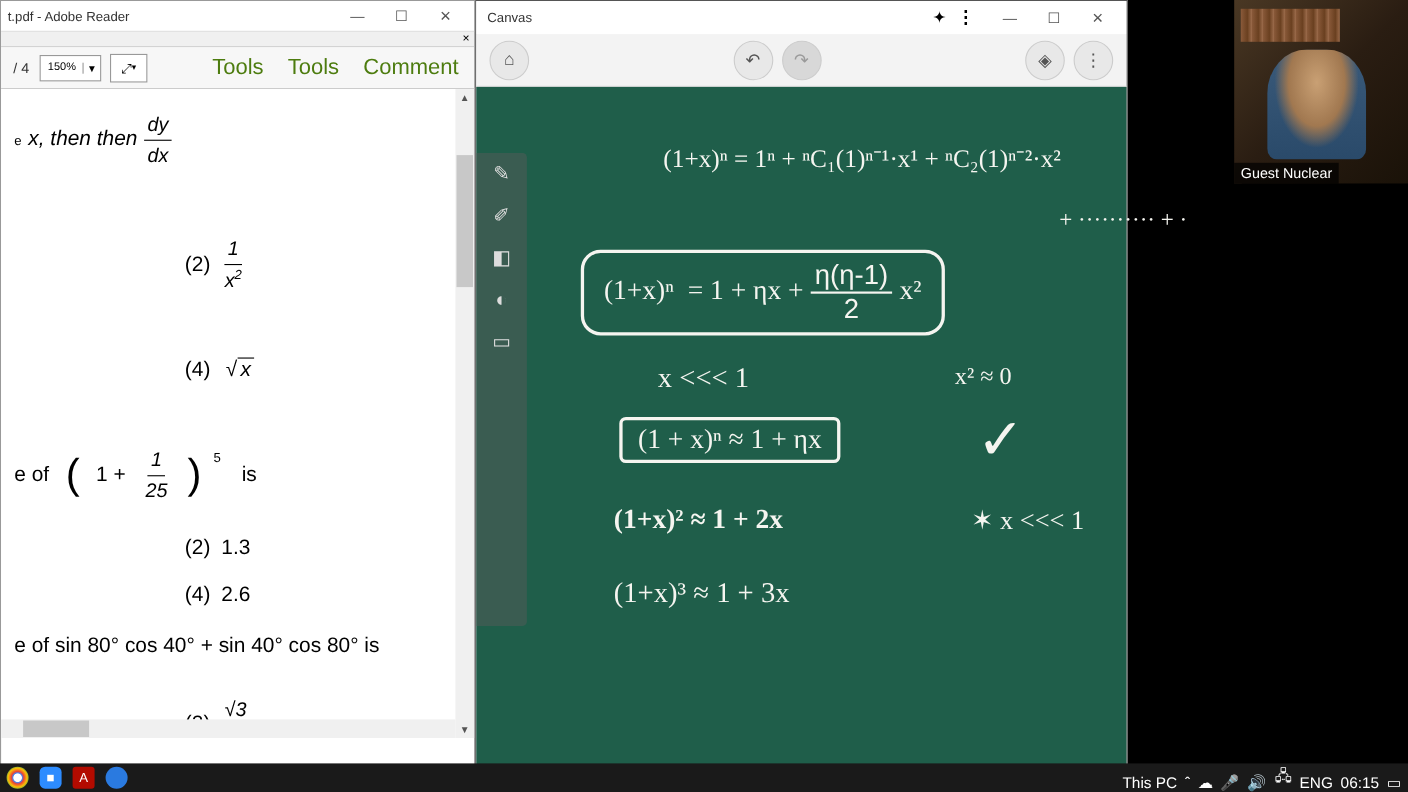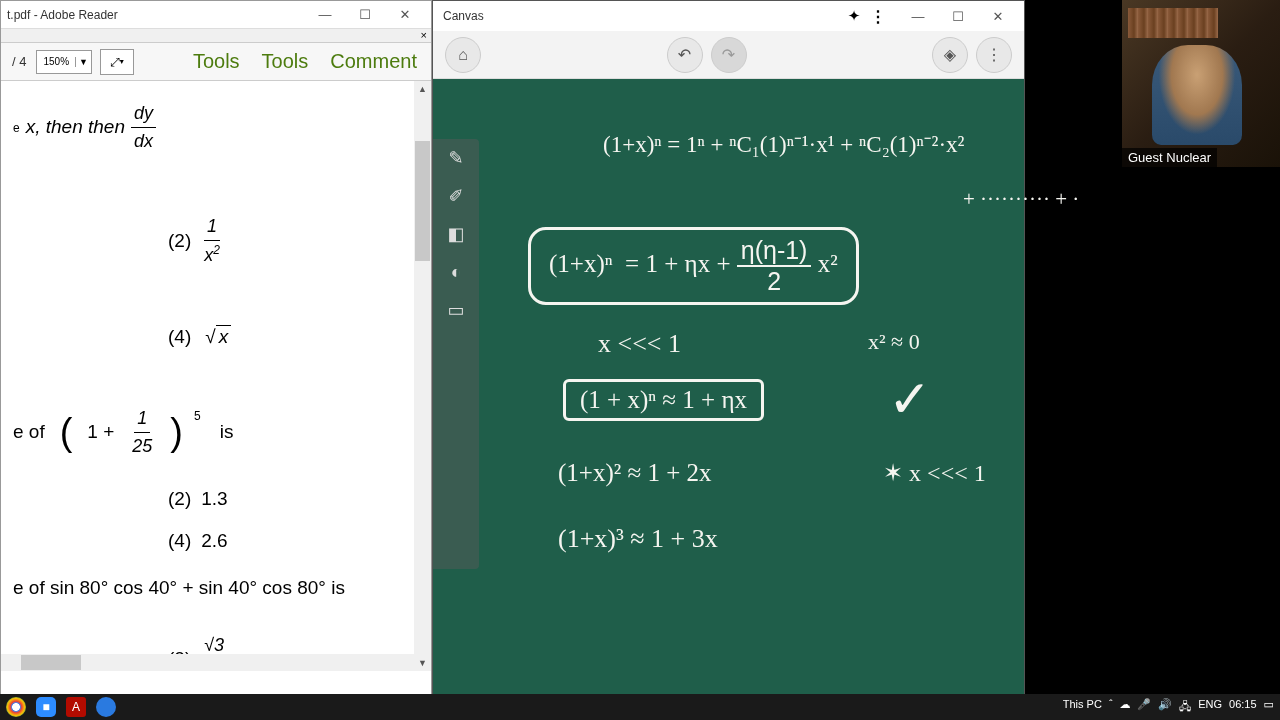--- a/index.html
+++ b/index.html
@@ -70,21 +70,21 @@
 .black-strip { position: absolute; right: 0; top: 167px; width: 151px; height: 553px; background: #000; }
 
 
 .taskbar { position: absolute; bottom: 0; left: 0; width: 1280px; height: 26px; background: #1a1a1a; display: flex; align-items: center; padding: 0 6px; gap: 10px; z-index: 100; }
 .taskbar .ico { width: 20px; height: 20px; border-radius: 3px; display: flex; align-items: center; justify-content: center; font-size: 12px; color: #fff; }
 .taskbar .ico.chrome { background: radial-gradient(circle,#fff 25%,#4285f4 30%,#ea4335 40%,#fbbc05 60%,#34a853 80%); border-radius: 50%; }
 .taskbar .ico.zoom { background: #2d8cff; border-radius: 5px; }
 .taskbar .ico.pdf { background: #b30b00; }
 .taskbar .ico.globe { background: #2a7ae0; border-radius: 50%; }
 .taskbar .spacer { flex: 1; }
-.taskbar .tray { display: flex; align-items: flex-start; gap: 7px; color: #fff; font-size: 11px; }
+.taskbar .tray { display: flex; align-items: flex-end; gap: 7px; color: #fff; font-size: 14px; }
 .taskbar .tray span { white-space: nowrap; }
 </style>
 </head>
 <body>
 
 <div class="adobe-window">
   <div class="adobe-titlebar">
     <span class="title">t.pdf - Adobe Reader</span>
     <div class="win-btn">—</div>
     <div class="win-btn">☐</div>
@@ -203,21 +203,21 @@
     <div class="chalk chalk-box" style="top:148px; left:95px; font-size:25px;">
       (1+x)ⁿ &nbsp;= 1 + ηx + <span style="display:inline-block;vertical-align:middle;"><span style="display:block;border-bottom:2px solid #f5f5f0;padding:0 4px;">η(η-1)</span><span style="display:block;text-align:center;">2</span></span> x²
     </div>
 
     <div class="chalk" style="top:250px; left:165px; font-size:26px;">x &lt;&lt;&lt; 1</div>
     <div class="chalk" style="top:250px; left:435px; font-size:22px;text-align:right;">x² ≈ 0</div>
 
     <div class="chalk chalk-box2" style="top:300px; left:130px; font-size:25px;">(1 + x)ⁿ  ≈  1 + ηx</div>
     <div class="check" style="top:290px; left:455px;">✓</div>
 
-    <div class="chalk" style="top:380px; left:125px; font-size:25px;">(1+x)²  ≈ 1 + 2x</div>
+    <div class="chalk" style="top:380px; left:125px; font-size:25px;font-weight:bold;">(1+x)²  ≈ 1 + 2x</div>
     <div class="chalk" style="top:380px; left:450px; font-size:24px;">✶ x &lt;&lt;&lt; 1</div>
 
     <div class="chalk" style="top:445px; left:125px; font-size:26px;">(1+x)³  ≈  1 + 3x</div>
   </div>
 </div>
 
 <div class="webcam">
   <div class="shelf"></div>
   <div class="person"></div>
   <div class="label">Guest Nuclear</div>

